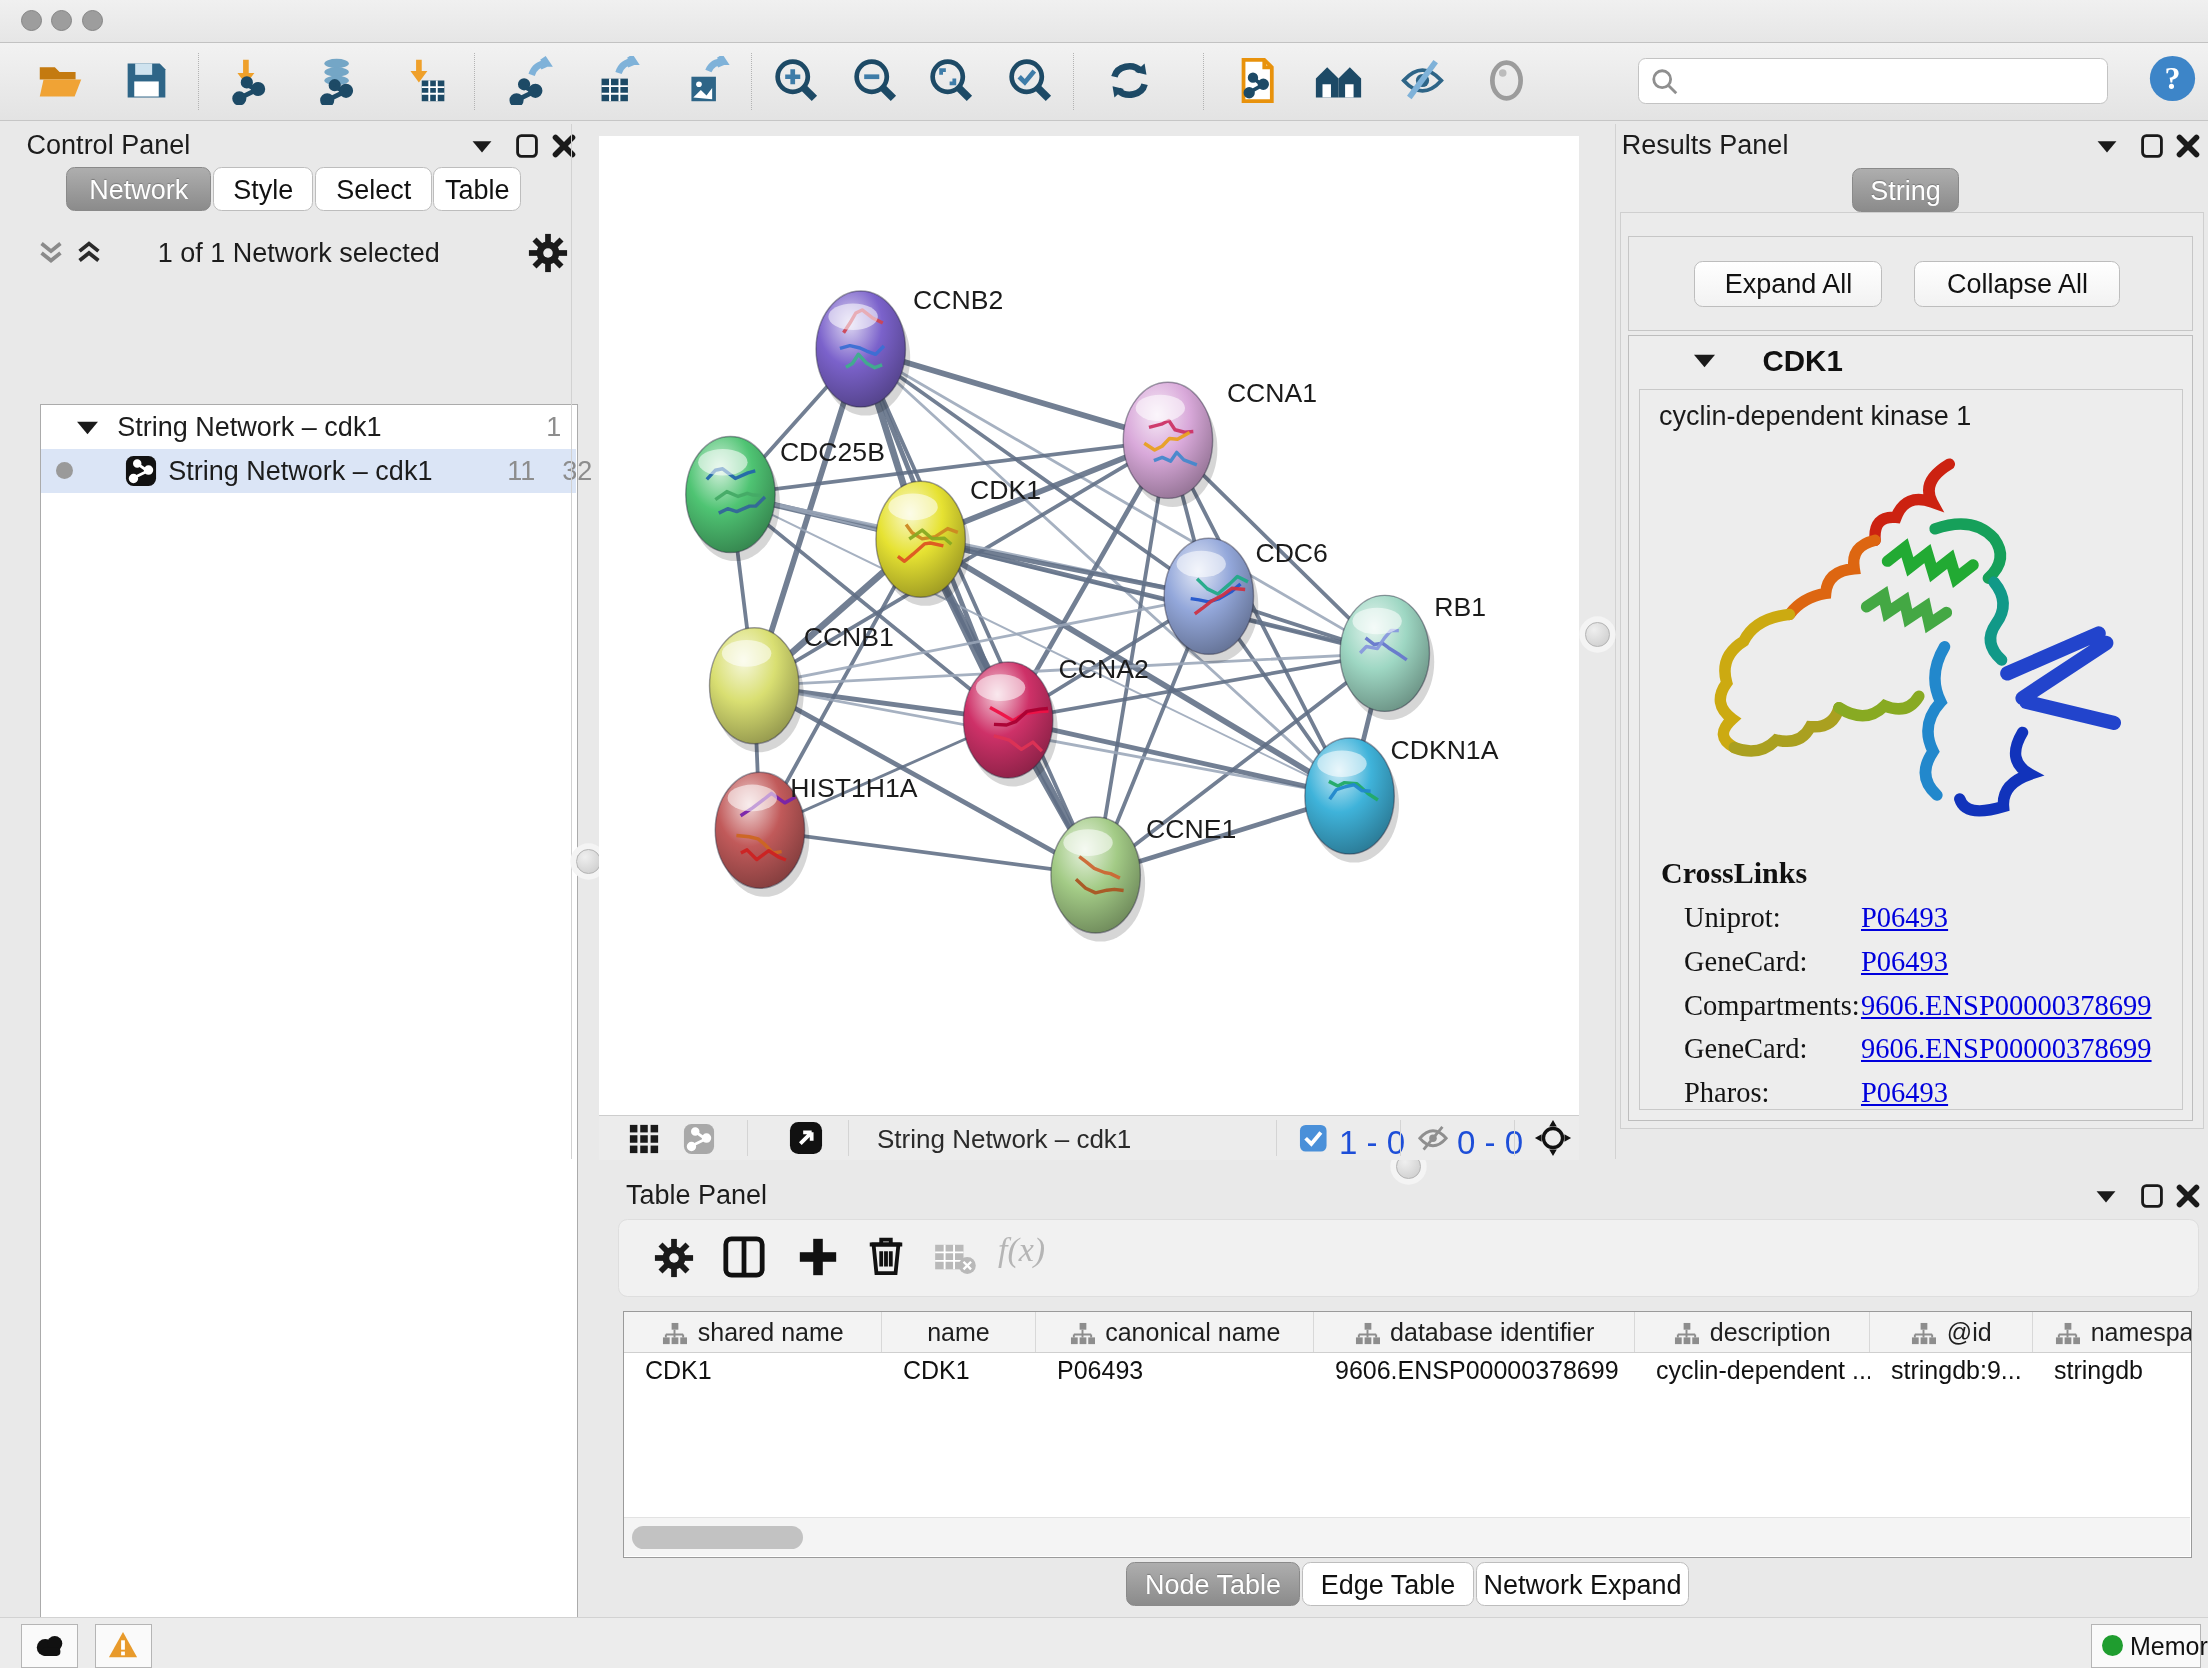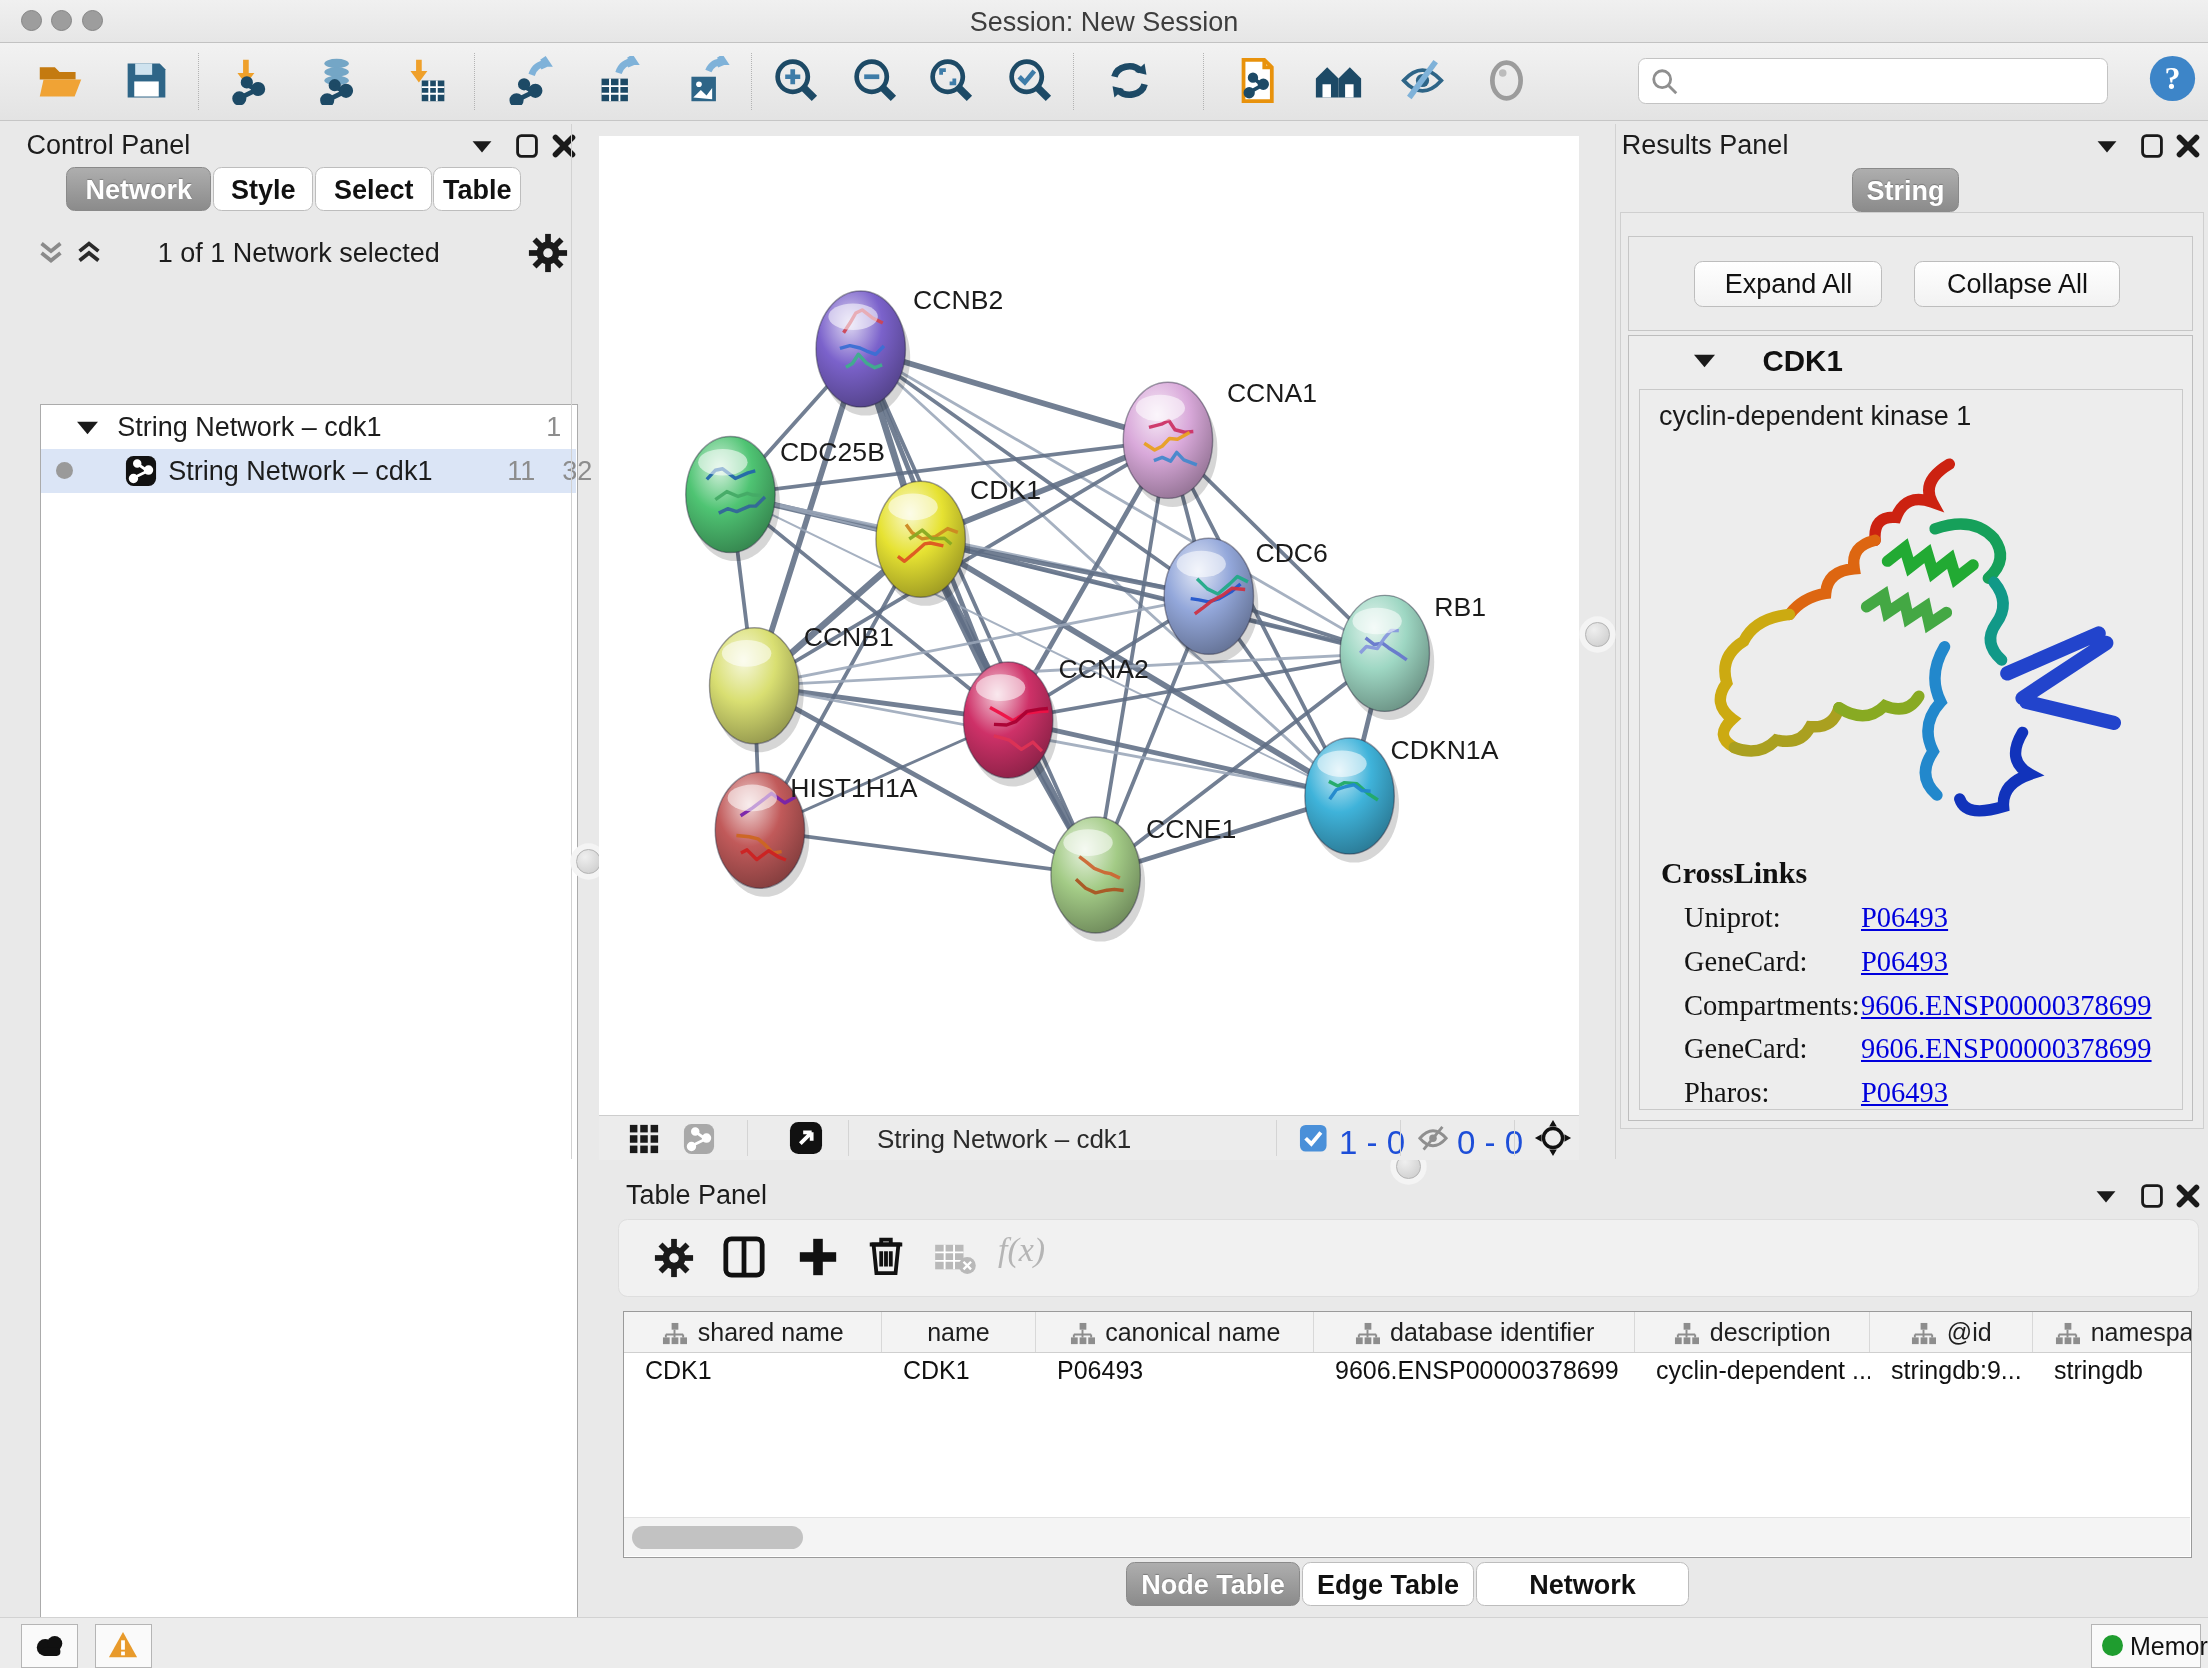--- a/index.html
+++ b/index.html
@@ -16,21 +16,21 @@
   .tbi{top:13.3px;width:49px;height:49px;cursor:default;}
   .tbsep{top:9.5px;width:0;height:57px;border-left:1.9px dotted #b3b3b3;}
   #search-box{left:1638px;top:15px;width:468px;height:44px;background:#fff;border:1px solid #c3c3c3;
     border-radius:7.6px;}
   #search-box input{position:absolute;left:49px;top:3.8px;width:404px;height:32px;border:0;outline:none;
     font-size:25px;font-family:"Liberation Sans",sans-serif;background:transparent;}
   
   .panel-title{font-size:27px;color:#1c1c1c;}
   .pbtn{width:32px;height:32px;}
   .tab{height:44px;border:1px solid #bdbdbd;background:#fff;color:#111;font-size:27px;text-align:center;
-    line-height:44px;border-radius:8.6px;box-sizing:border-box;font-weight:bold;}
+    line-height:44px;border-radius:8.6px;box-sizing:border-box;}
   .tab.sel{background:linear-gradient(#aeaeae,#8b8b8b);color:#fff;border-color:#8a8a8a;
     text-shadow:0 -1px 1px rgba(0,0,0,.25);}
   
   #cp-list{left:27px;top:280px;width:536px;height:1307px;background:#fff;border:1px solid #ababab;}
   .tree-row{left:0;width:535px;height:44px;font-size:27px;color:#1c1c1c;}
   .tree-row.sel{background:#dbe5f6;}
   .num{color:#8d8d8d;font-size:27px;}
   
   .grip{width:23px;height:23px;border-radius:50%;background:radial-gradient(circle at 35% 30%,#efefef,#c9c9c9);
     border:1px solid #b5b5b5;box-shadow:0 0 0 5.7px #f4f4f4;}
@@ -70,21 +70,20 @@
     font-size:25px;color:#111;}
   svg{display:block;}
 </style>
 </head>
 <body>
 
 <div id="titlebar" class="abs">
   <div class="tl abs" style="left:21px"></div>
   <div class="tl abs" style="left:51px"></div>
   <div class="tl abs" style="left:82px"></div>
-  <div id="win-title" class="abs">Session: New Session</div>
 </div>
 
 <div id="toolbar" class="abs">
   <div class="tbi abs" style="left:36px">
     <svg viewBox="0 0 52 52">
         <path d="M4 12 h16 l5 5 h17 v8 H4z" fill="#c47a10"></path>
         <path d="M8 25 h40 l-7 18 H4z" fill="#f0a335"></path>
       </svg>
   </div>
   <div class="tbi abs" style="left:122px">

